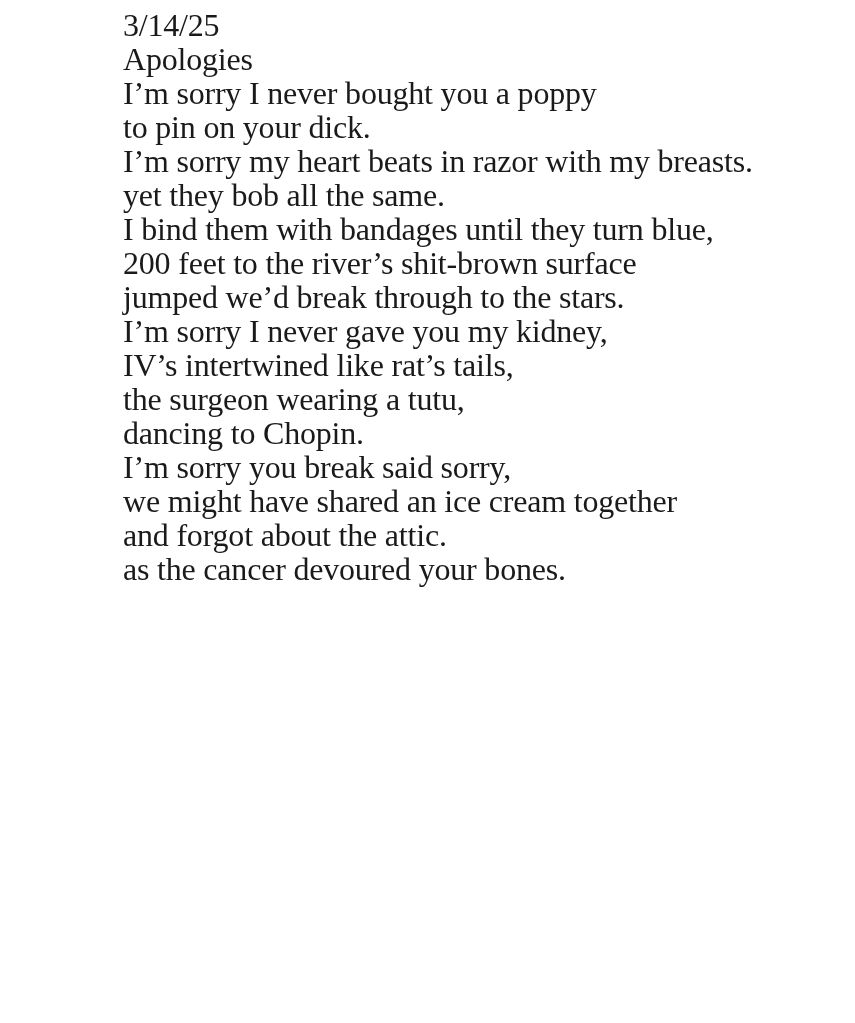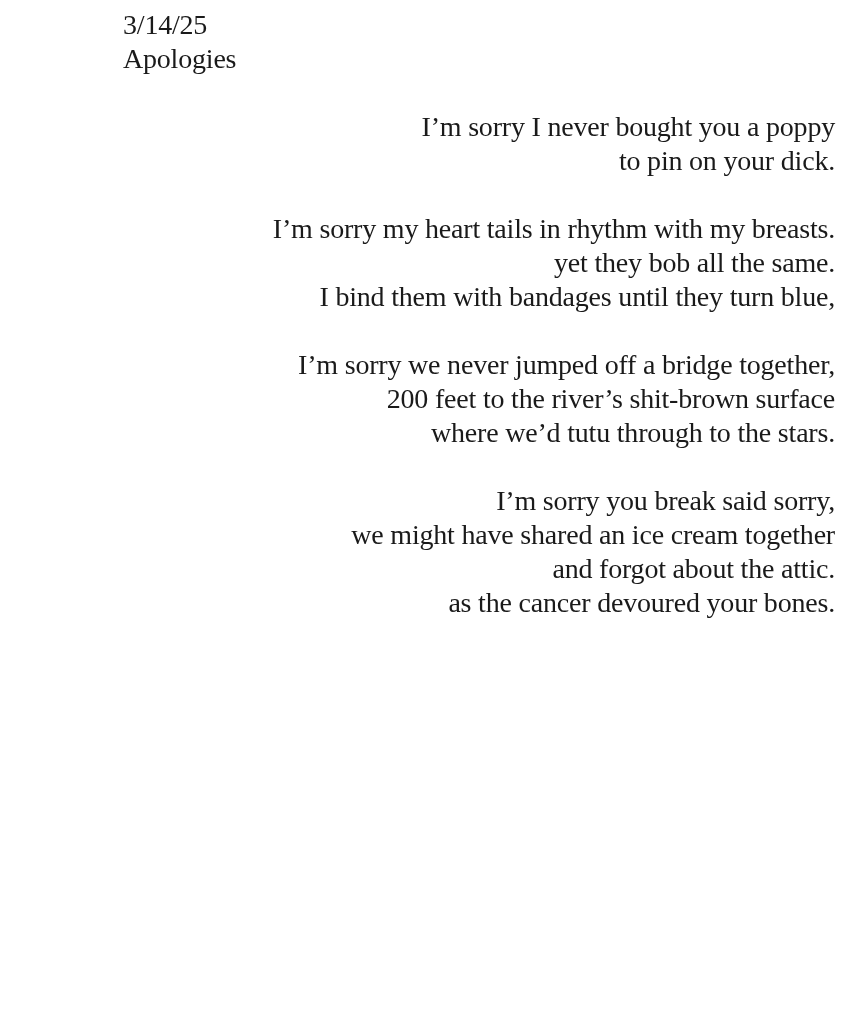--- a/index.html
+++ b/index.html
@@ -12,56 +12,59 @@
     height: 1023px;
     background: #ffffff;
     font-family: "Liberation Serif", "DejaVu Serif", serif;
     color: #1a1a1a;
     overflow: hidden;
   }
   .page {
     padding: 8px 20px 0 123px;
   }
   .hline, .line {
-    font-size: 28px;
+    font-size: 32px;
     line-height: 34px;
     letter-spacing: -0.2px;
     white-space: nowrap;
     font-variant-numeric: oldstyle-nums;
   }
   .stanza {
-    margin-top: 34px; 
-    text-align: right;
   }
   header .hline {
     
   }
 </style>
 </head>
 <body>
 
 <div class="page">
   <header>
     <div class="hline">3/14/25</div>
     <div class="hline">Apologies</div>
   </header>
   <main>
       <div class="stanza">
         <div class="line">I’m sorry I never bought you a poppy</div>
         <div class="line">to pin on your dick.</div>
       </div>
       <div class="stanza">
-        <div class="line">I’m sorry my heart tails in rhythm with my breasts.</div>
+        <div class="line">I’m sorry my heart beats in razor with my breasts.</div>
         <div class="line">yet they bob all the same.</div>
         <div class="line">I bind them with bandages until they turn blue,</div>
       </div>
       <div class="stanza">
-        <div class="line">I’m sorry we never jumped off a bridge together,</div>
         <div class="line">200 feet to the river’s shit-brown surface</div>
-        <div class="line">where we’d tutu through to the stars.</div>
+        <div class="line">jumped we’d break through to the stars.</div>
+      </div>
+      <div class="stanza">
+        <div class="line">I’m sorry I never gave you my kidney,</div>
+        <div class="line">IV’s intertwined like rat’s tails,</div>
+        <div class="line">the surgeon wearing a tutu,</div>
+        <div class="line">dancing to Chopin.</div>
       </div>
       <div class="stanza">
         <div class="line">I’m sorry you break said sorry,</div>
         <div class="line">we might have shared an ice cream together</div>
         <div class="line">and forgot about the attic.</div>
         <div class="line">as the cancer devoured your bones.</div>
       </div>
     </main>
 </div>
 

